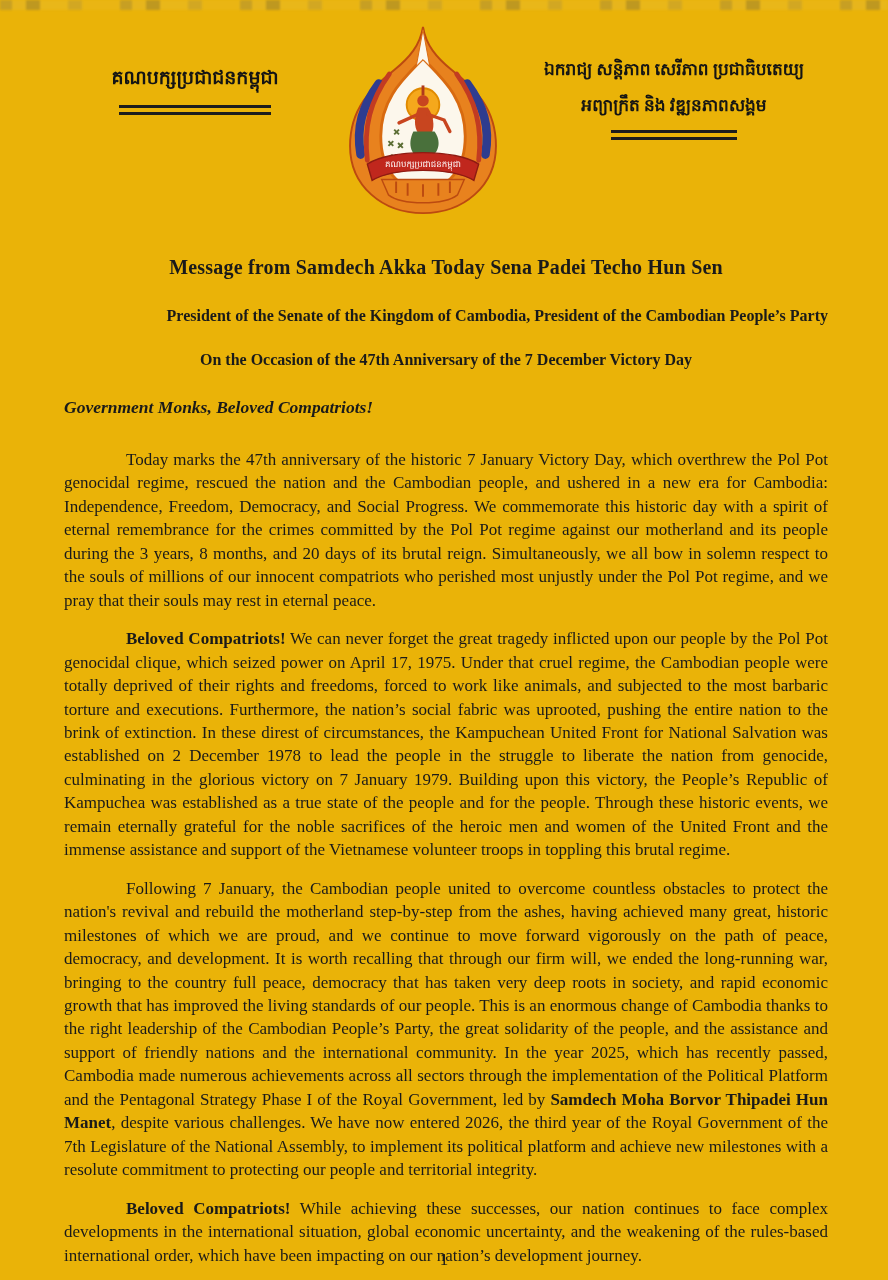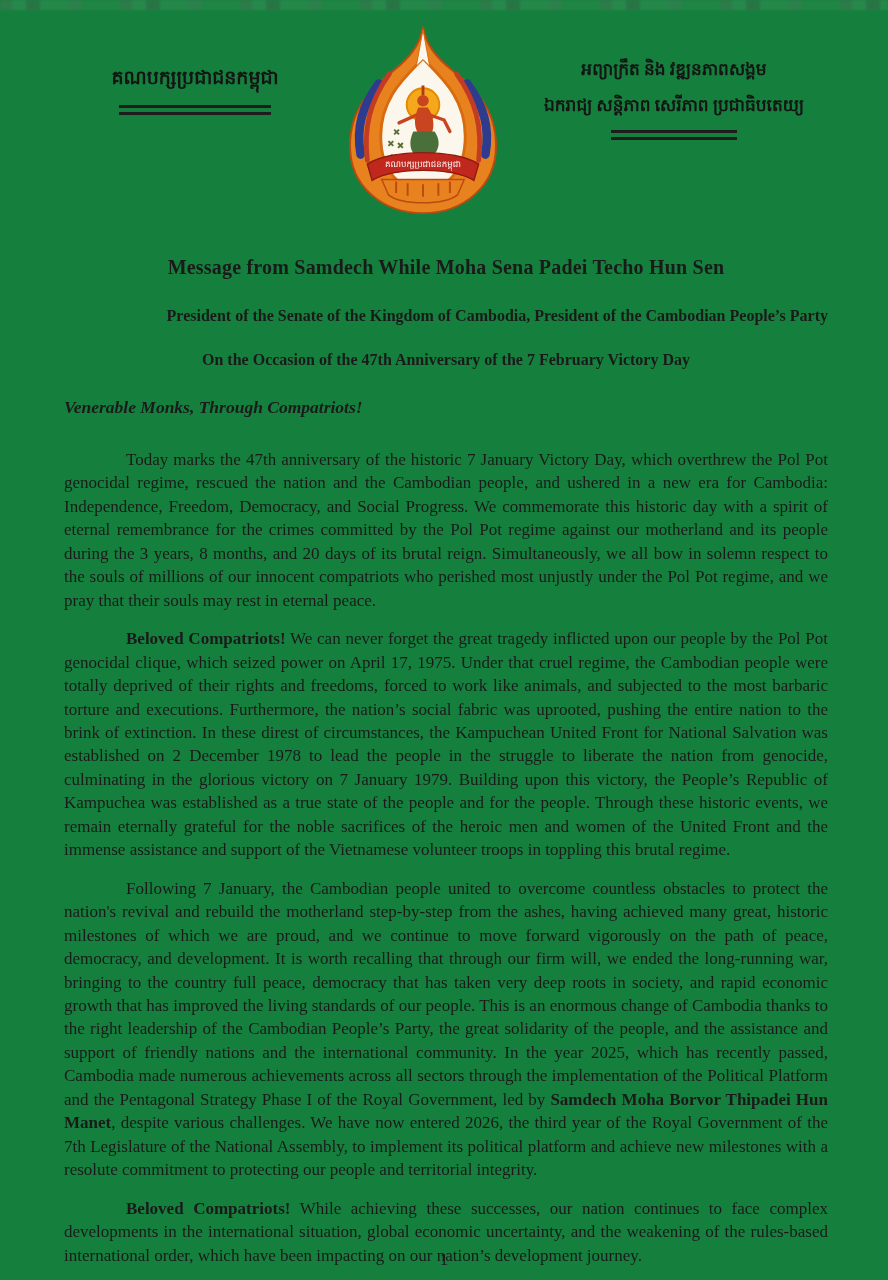--- a/index.html
+++ b/index.html
@@ -1,21 +1,21 @@
 <!DOCTYPE html>
 <html><head>
 <meta charset="utf-8">
 <style>
   html, body { margin: 0; padding: 0; background: #ffffff; }
   .page {
     position: relative;
     width: 888px;
     height: 1280px;
     margin: 0 auto;
-    background: #15803d;
+    background: #eab308;
     color: #1a1a1a;
     font-family: "Liberation Serif", serif;
     box-sizing: border-box;
     padding: 0 60px 0 64px;
     overflow: hidden;
   }
   .scan-strip {
     position: absolute;
     top: 0; left: 0;
     width: 100%; height: 10px;
@@ -121,31 +121,31 @@
         <path d="M32 146 C55 130 125 130 148 146 L143 163 C120 149 60 149 37 163 Z" fill="#C0271D" stroke="#8E1B12" stroke-width="1.5"></path>
         <text x="90" y="149" text-anchor="middle" font-size="9" fill="#FFFFFF">គណបក្សប្រជាជនកម្ពុជា</text>
         <path d="M47 162 L133 162 L126 178 C112 189 68 189 54 178 Z" fill="#E8821E" stroke="#BC4A10" stroke-width="1.5"></path>
         <g stroke="#BC4A10" stroke-width="2">
           <path d="M62 164 v12 M74 166 v13 M90 167 v13 M106 166 v13 M118 164 v12"></path>
         </g>
       </svg>
     </div>
 
     <div class="lh-right">
+      <div class="khmer-line small">ឯករាជ្យ សន្តិភាព សេរីភាព ប្រជាធិបតេយ្យ</div>
       <div class="khmer-line small">អព្យាក្រឹត និង វឌ្ឍនភាពសង្គម</div>
-      <div class="khmer-line small">ឯករាជ្យ សន្តិភាព សេរីភាព ប្រជាធិបតេយ្យ</div>
       <div class="double-rule"></div>
     </div>
   </header>
 
   <main>
-    <h1 class="title1">Message from Samdech While Moha Sena Padei Techo Hun Sen</h1>
+    <h1 class="title1">Message from Samdech Akka Today Sena Padei Techo Hun Sen</h1>
     <h2 class="title2">President of the Senate of the Kingdom of Cambodia, President of the Cambodian People’s Party</h2>
-    <h2 class="title3">On the Occasion of the 47th Anniversary of the 7 February Victory Day</h2>
-    <p class="salutation">Venerable Monks, Through Compatriots!</p>
+    <h2 class="title3">On the Occasion of the 47th Anniversary of the 7 December Victory Day</h2>
+    <p class="salutation">Government Monks, Beloved Compatriots!</p>
     <div class="paragraphs" id="paragraphs">
         <p class="para"><span class="seg-plain">Today marks the 47th anniversary of the historic 7 January Victory Day, which overthrew the Pol Pot genocidal regime, rescued the nation and the Cambodian people, and ushered in a new era for Cambodia: Independence, Freedom, Democracy, and Social Progress. We commemorate this historic day with a spirit of eternal remembrance for the crimes committed by the Pol Pot regime against our motherland and its people during the 3 years, 8 months, and 20 days of its brutal reign. Simultaneously, we all bow in solemn respect to the souls of millions of our innocent compatriots who perished most unjustly under the Pol Pot regime, and we pray that their souls may rest in eternal peace.</span></p>
         <p class="para"><span class="seg-lead">Beloved Compatriots!</span><span class="seg-plain"> We can never forget the great tragedy inflicted upon our people by the Pol Pot genocidal clique, which seized power on April 17, 1975. Under that cruel regime, the Cambodian people were totally deprived of their rights and freedoms, forced to work like animals, and subjected to the most barbaric torture and executions. Furthermore, the nation’s social fabric was uprooted, pushing the entire nation to the brink of extinction. In these direst of circumstances, the Kampuchean United Front for National Salvation was established on 2 December 1978 to lead the people in the struggle to liberate the nation from genocide, culminating in the glorious victory on 7 January 1979. Building upon this victory, the People’s Republic of Kampuchea was established as a true state of the people and for the people. Through these historic events, we remain eternally grateful for the noble sacrifices of the heroic men and women of the United Front and the immense assistance and support of the Vietnamese volunteer troops in toppling this brutal regime.</span></p>
         <p class="para"><span class="seg-plain">Following 7 January, the Cambodian people united to overcome countless obstacles to protect the nation's revival and rebuild the motherland step-by-step from the ashes, having achieved many great, historic milestones of which we are proud, and we continue to move forward vigorously on the path of peace, democracy, and development. It is worth recalling that through our firm will, we ended the long-running war, bringing to the country full peace, democracy that has taken very deep roots in society, and rapid economic growth that has improved the living standards of our people. This is an enormous change of Cambodia thanks to the right leadership of the Cambodian People’s Party, the great solidarity of the people, and the assistance and support of friendly nations and the international community. In the year 2025, which has recently passed, Cambodia made numerous achievements across all sectors through the implementation of the Political Platform and the Pentagonal Strategy Phase I of the Royal Government, led by </span><span class="seg-bold">Samdech Moha Borvor Thipadei Hun Manet</span><span class="seg-plain">, despite various challenges. We have now entered 2026, the third year of the Royal Government of the 7th Legislature of the National Assembly, to implement its political platform and achieve new milestones with a resolute commitment to protecting our people and territorial integrity.</span></p>
         <p class="para"><span class="seg-lead">Beloved Compatriots!</span><span class="seg-plain"> While achieving these successes, our nation continues to face complex developments in the international situation, global economic uncertainty, and the weakening of the rules-based international order, which have been impacting on our nation’s development journey.</span></p>
       </div>
   </main>
 
   <footer>
     <div class="page-number">1</div>

